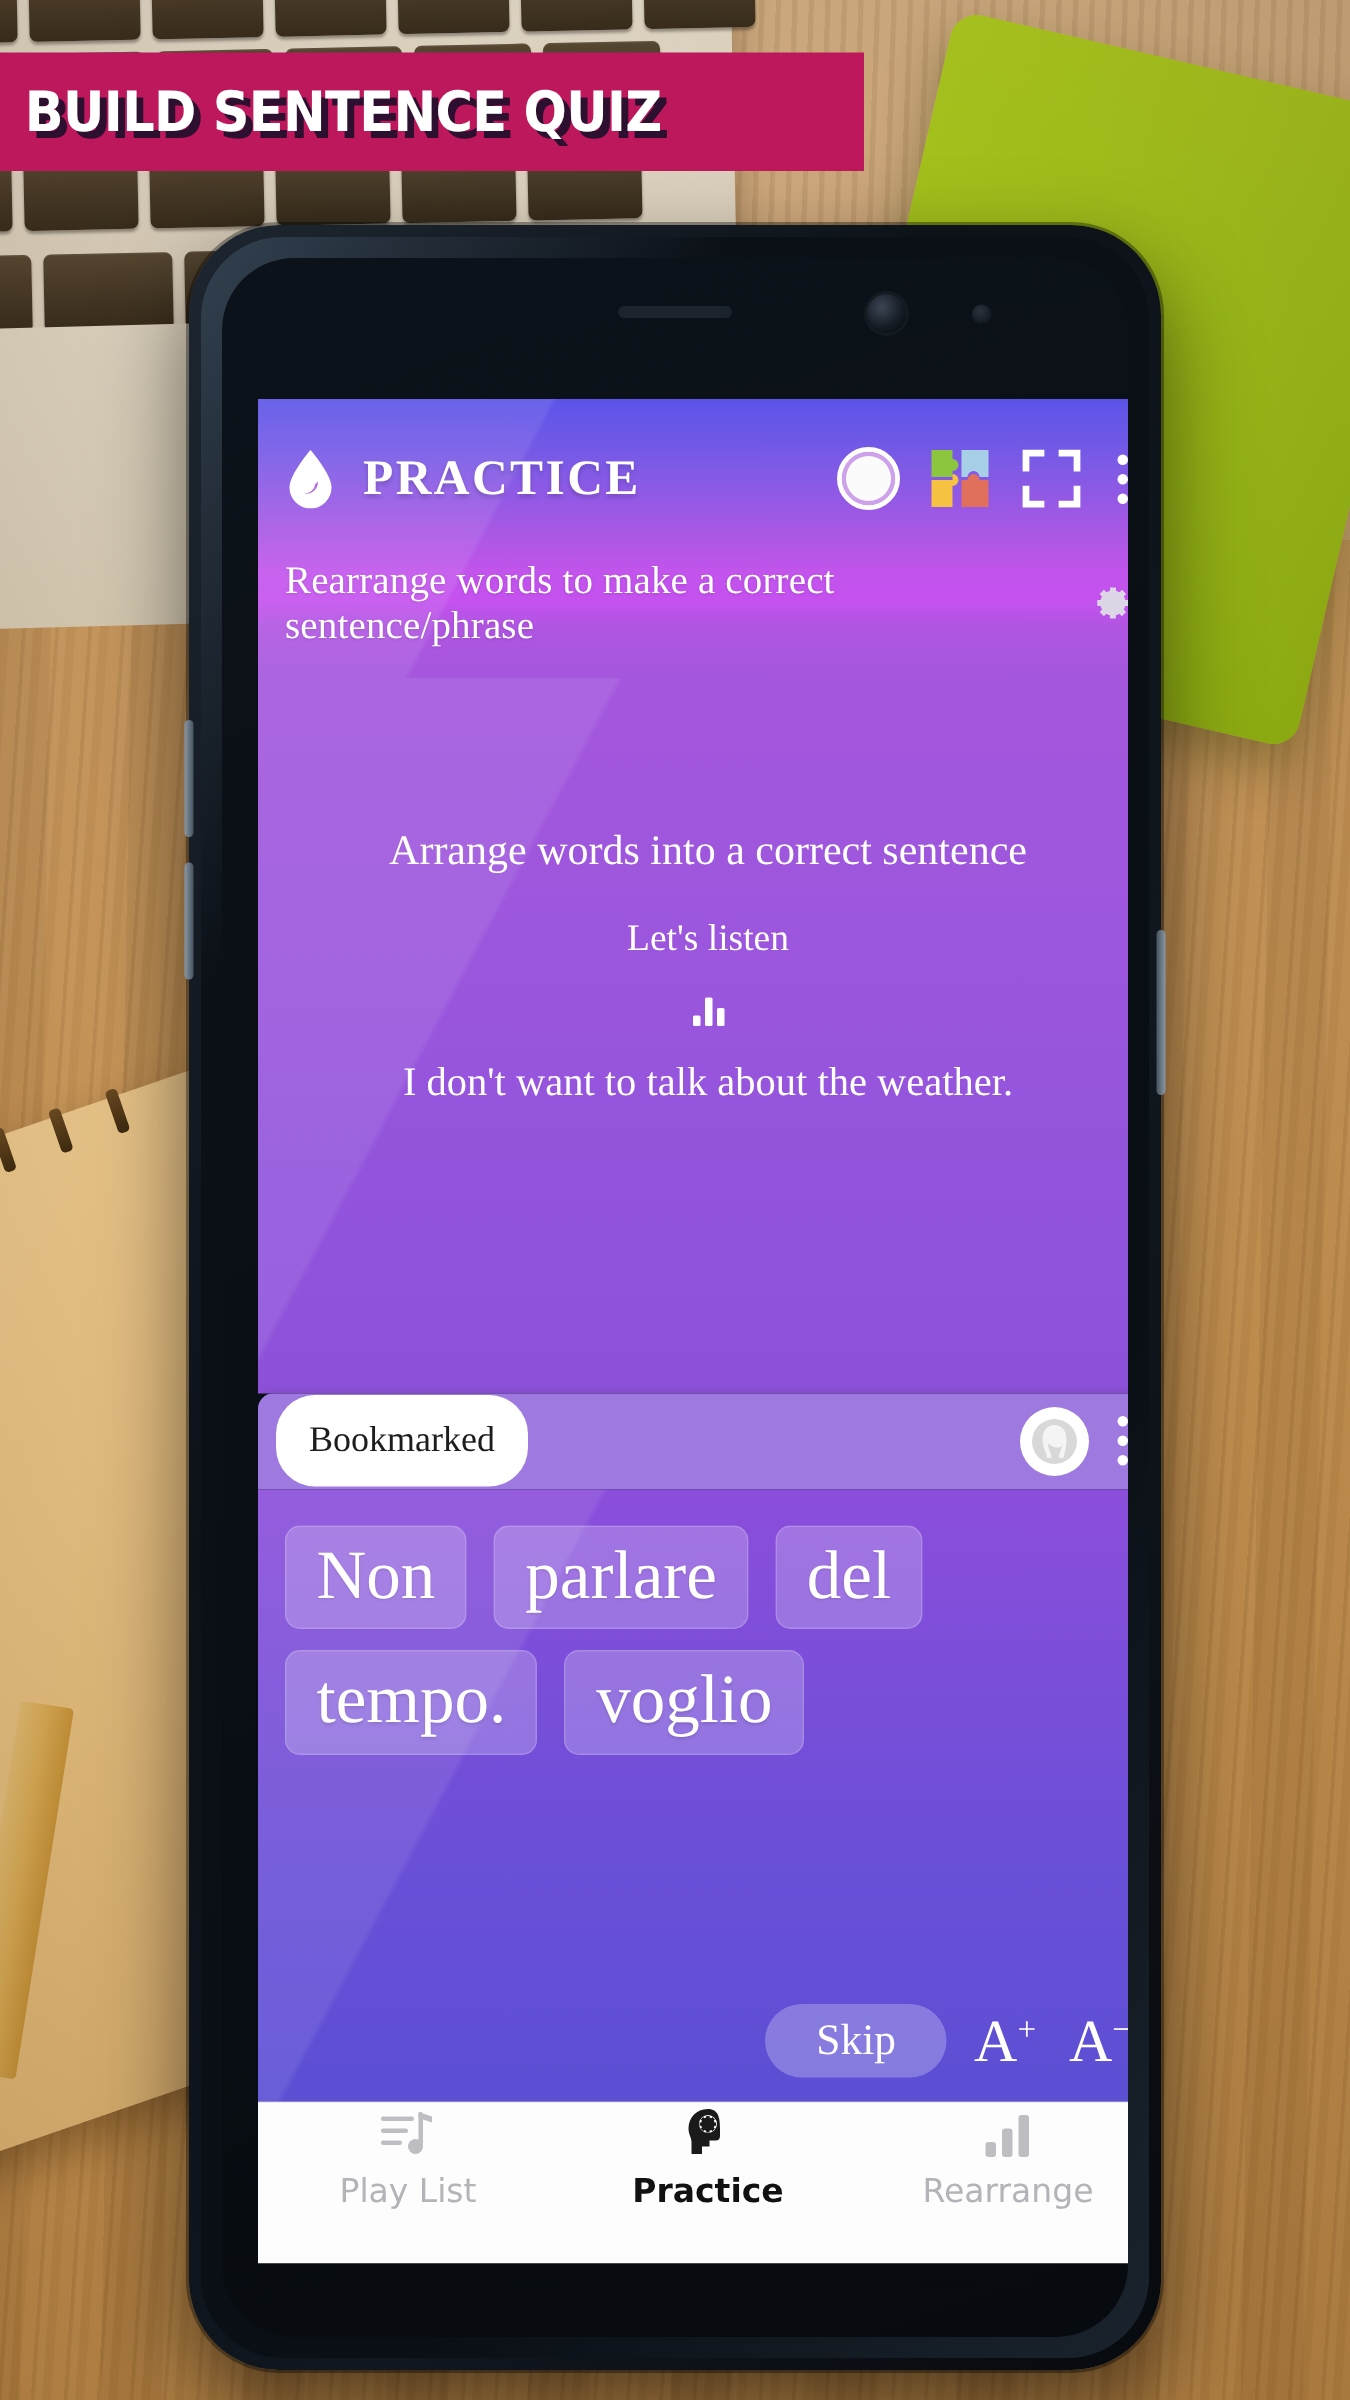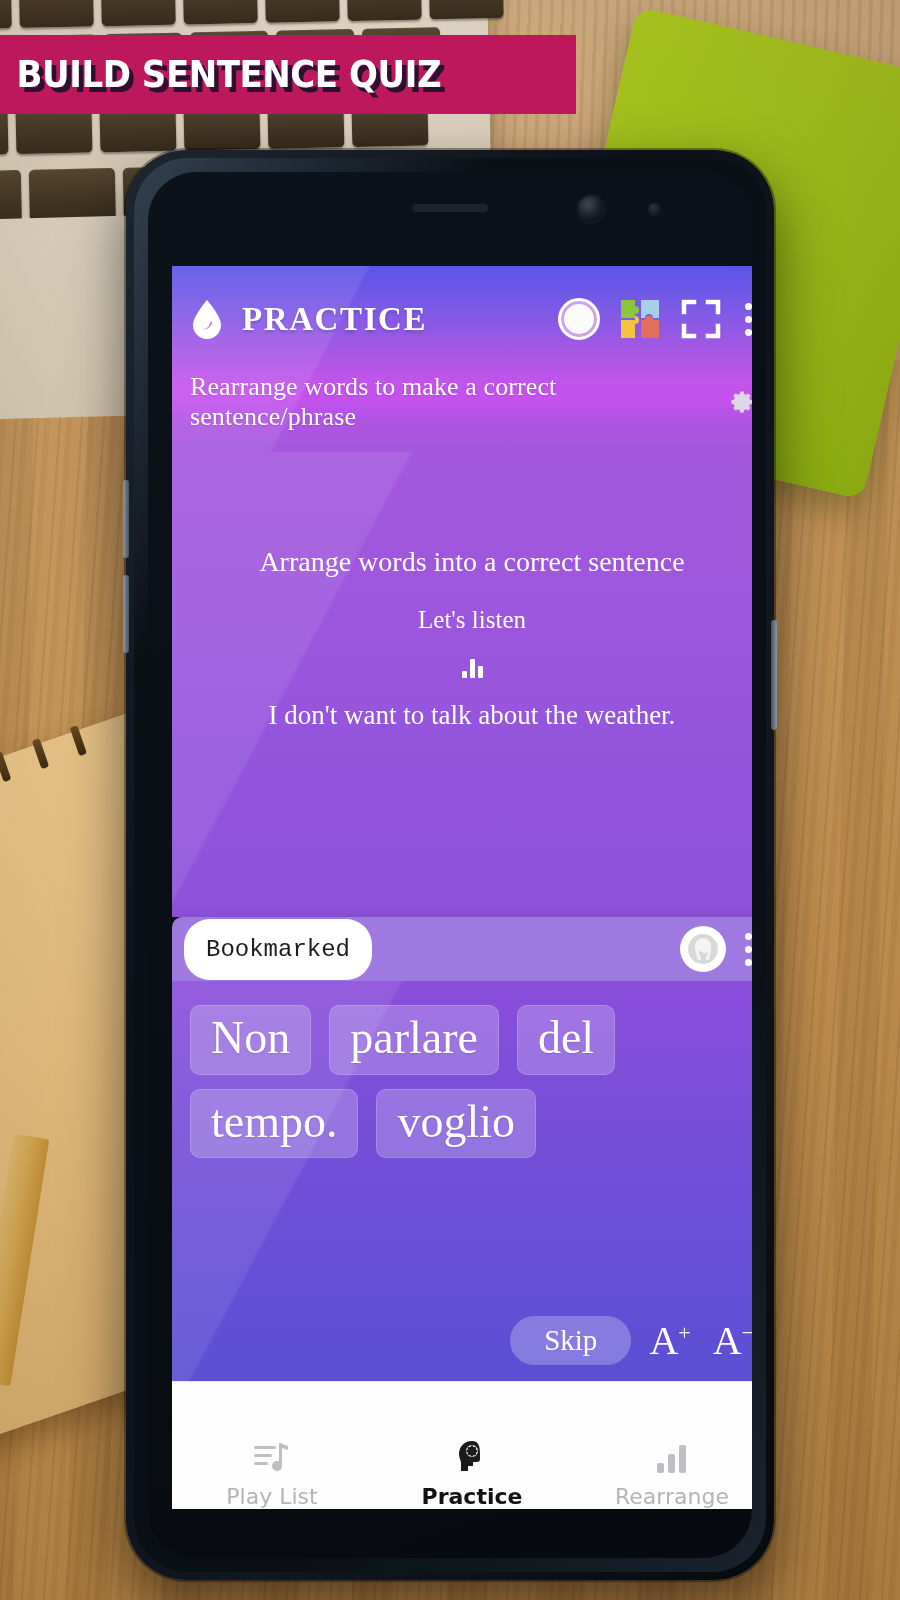--- a/index.html
+++ b/index.html
@@ -261,21 +261,20 @@
     padding:0 16px 0 12px;
     border-top-left-radius:10px; border-top-right-radius:10px;
     position:relative;
     box-shadow:0 -2px 6px rgba(0,0,0,.08);
   }
   .bookmark-pill {
     background:#fff; border-radius:26px;
     padding:17px 22px;
     font-size:24px; color:#1d1d1d;
     cursor:pointer;
-    font-family:Liberation Mono, monospace;
   }
   .bm-right { margin-left:auto; display:flex; align-items:center; gap:14px; }
   .avatar {
     width:46px; height:46px; border-radius:50%;
     background:#fff; display:flex; align-items:center; justify-content:center;
     cursor:pointer;
   }
 
   
   .tiles-area {
@@ -318,22 +317,22 @@
   .font-btn {
     font-size:40px; color:#fff; cursor:pointer;
     font-family:"Liberation Serif", serif;
     position:relative; padding:0 4px;
     line-height:1;
   }
   .font-btn sup { font-size:22px; vertical-align:super; }
 
   
   .bottom-nav {
-    height:128px; background:#fdfdfd;
-    display:flex; align-items:flex-end;
+    height:108px; background:#fdfdfd;
+    display:flex; align-items:flex-start;
     border-top:1px solid #eceaf3;
   }
   .nav-item {
     flex:1; display:flex; flex-direction:column;
     align-items:center; justify-content:center; gap:9px;
     cursor:pointer;
   }
   .nav-label {
     font-family:"DejaVu Sans", sans-serif;
     font-size:22px; color:#b3b3b8;

